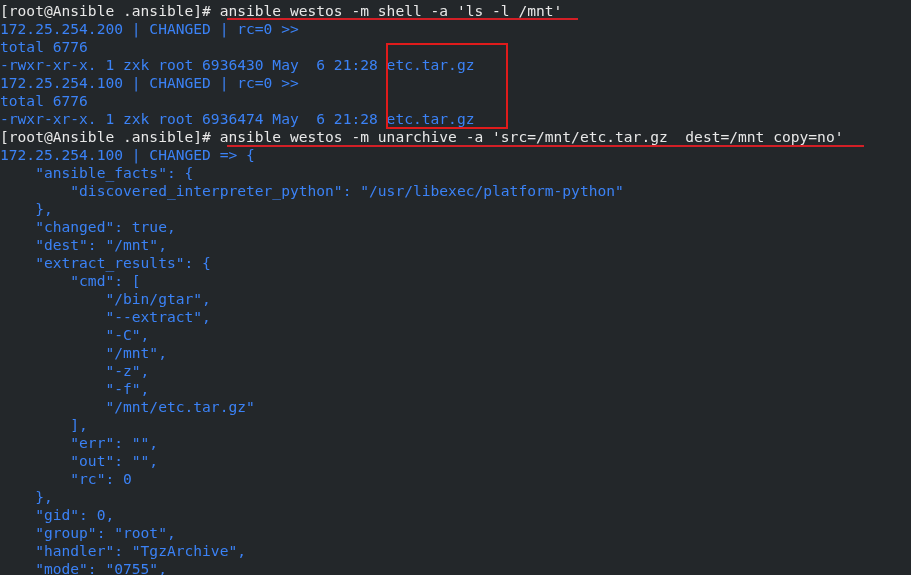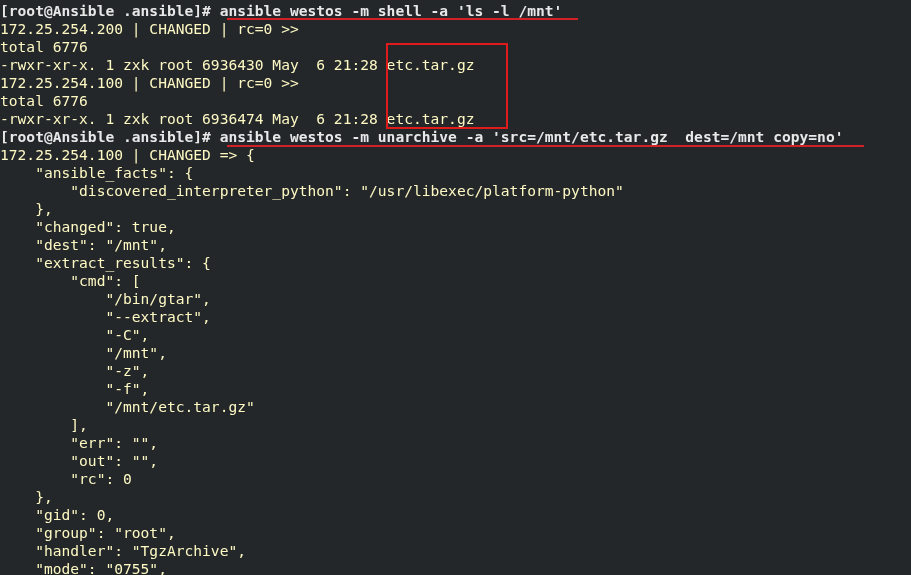--- a/index.html
+++ b/index.html
@@ -25,22 +25,22 @@
     left: 0;
     top: 2px;
     width: 911px;
     white-space: pre;
   }
   .line {
     height: 18px;
     white-space: pre;
     display: block;
   }
-  .c-prompt  { color: #e8e8e8; font-weight: bold; }
-  .c-yellow  { color: #fef9c3; }
+  .c-prompt  { color: #e8e8e8; }
+  .c-yellow  { color: #3b82f6; }
 
   
   .anno-underline {
     position: absolute;
     background: #d31f26;
     height: 2px;
     pointer-events: none;
   }
   .anno-box {
     position: absolute;

